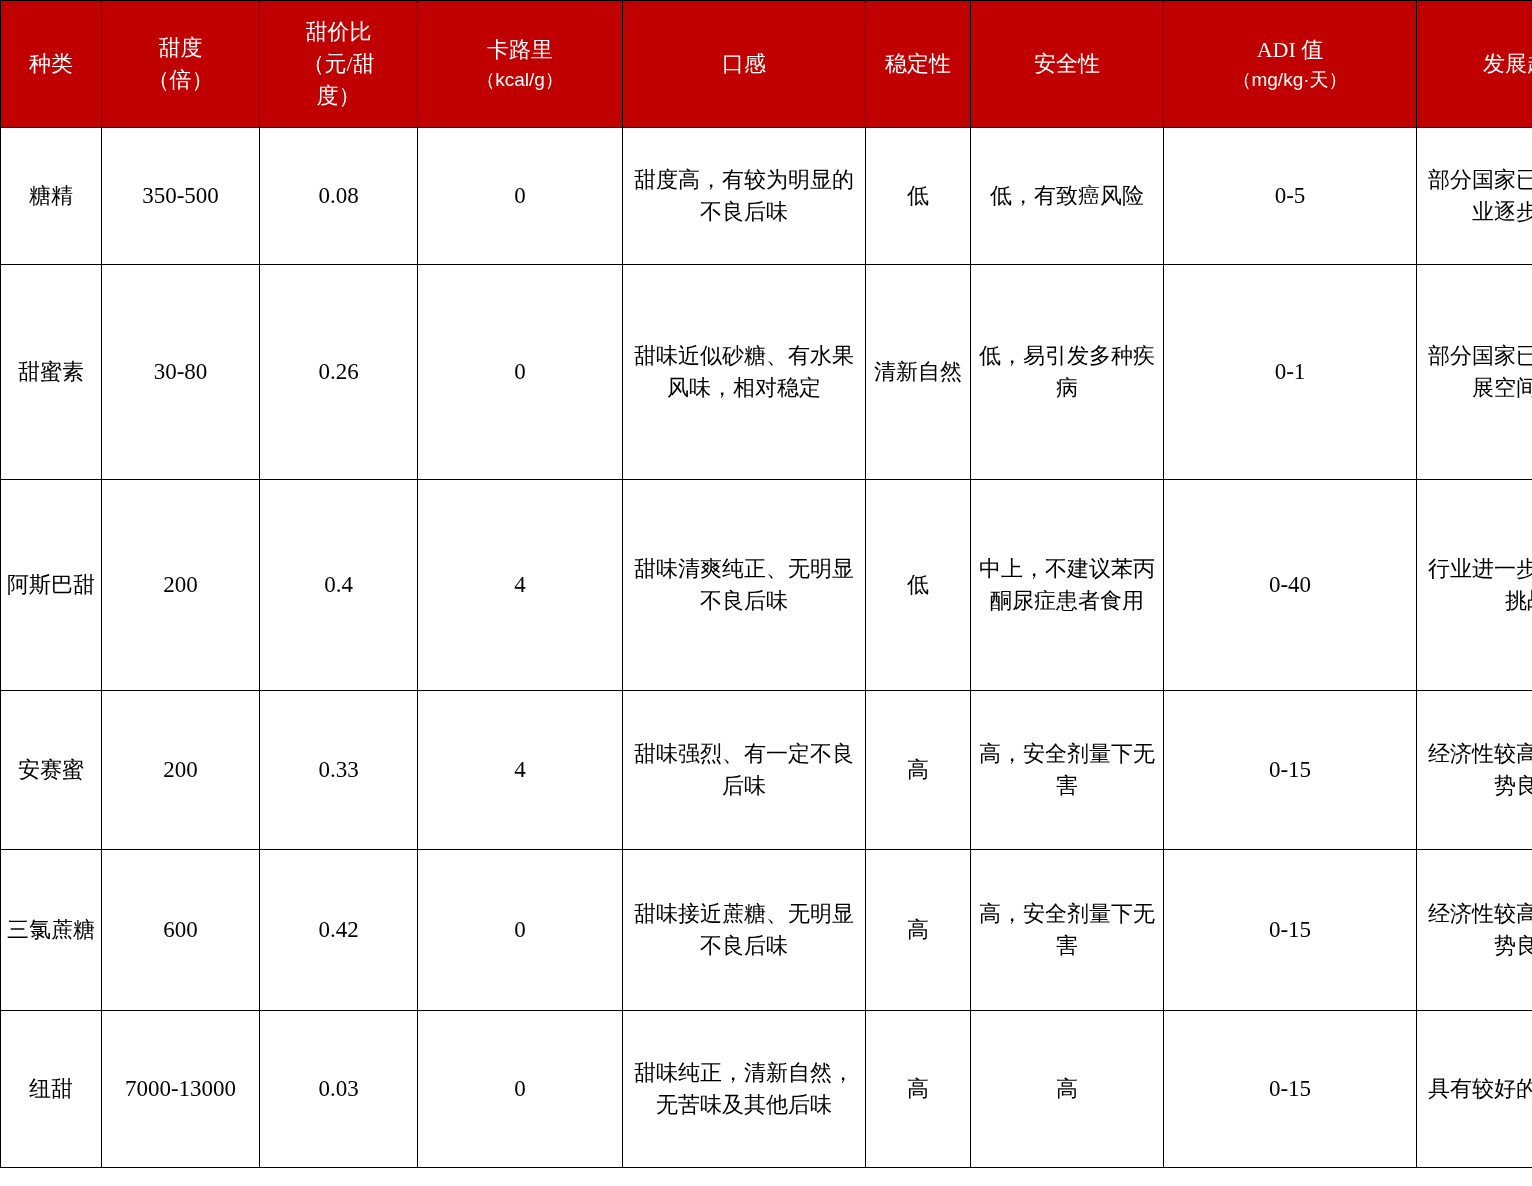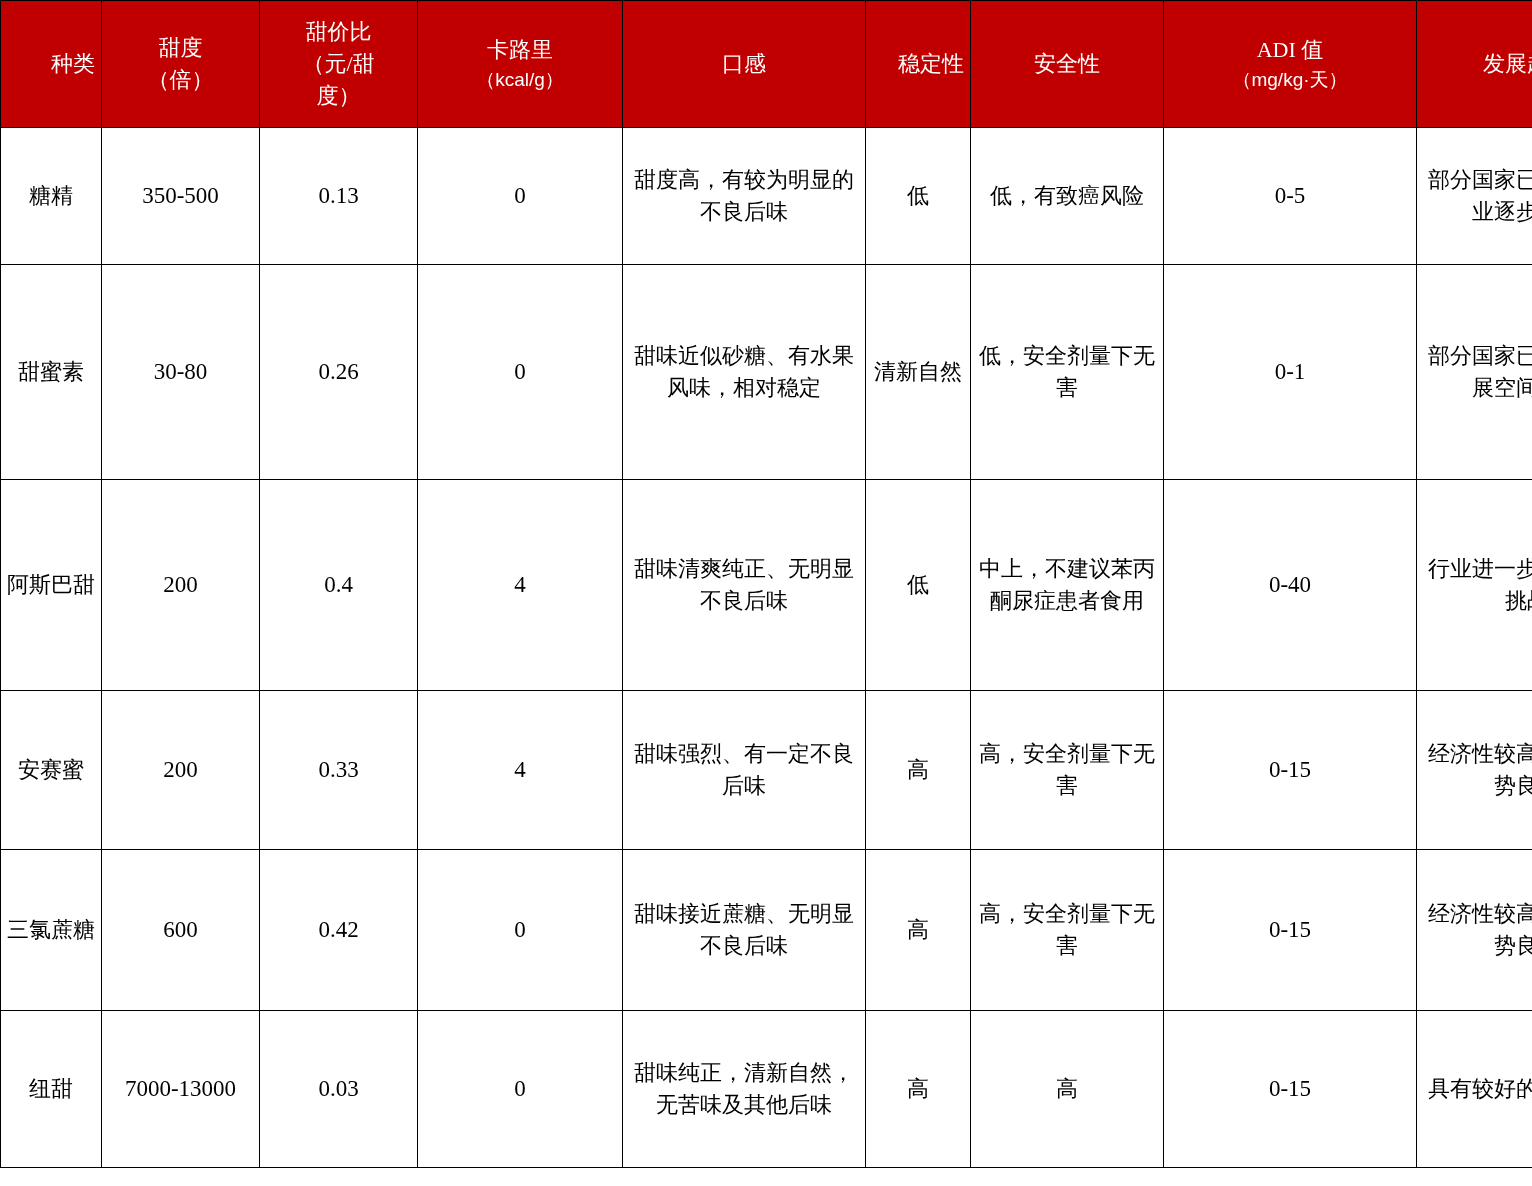--- a/index.html
+++ b/index.html
@@ -48,21 +48,20 @@
   .c1 { width: 145px; }
   .c2 { width: 145px; }
   .c3 { width: 192px; }
   .c4 { width: 230px; }
   .c5 { width: 92px; }
   .c6 { width: 180px; }
   .c7 { width: 240px; margin-top: 28px; }
   .c8 { width: 208px; }
   .narrow-stack {
     letter-spacing: 0;
-    text-align: right;
   }
   .hdr-unit {
     font-family: "Liberation Sans", sans-serif;
     font-size: 19px;
   }
   tbody tr.r1 td { height: 128px; }
   tbody tr.r2 td { height: 206px; }
   tbody tr.r3 td { height: 202px; }
   tbody tr.r4 td { height: 150px; }
   tbody tr.r5 td { height: 152px; }
@@ -105,36 +104,36 @@
       </th>
       <th class="c8 hdr-edge-right">
         <div>发展趋势</div>
       </th>
     </tr>
   </thead>
   <tbody>
     <tr class="r1">
       <td class="c0">糖精</td>
       <td class="c1 num">350-500</td>
-      <td class="c2 num">0.13</td>
+      <td class="c2 num">0.08</td>
       <td class="c3 num">0</td>
       <td class="c4">甜度高，有较为明显的不良后味</td>
       <td class="c5">低</td>
       <td class="c6">低，有致癌风险</td>
       <td class="c7 num">0-5</td>
       <td class="c8">部分国家已禁用，行业逐步萎缩</td>
     </tr>
     <tr class="r2">
       <td class="c0">甜蜜素</td>
       <td class="c1 num">30-80</td>
       <td class="c2 num">0.26</td>
       <td class="c3 num">0</td>
       <td class="c4">甜味近似砂糖、有水果风味，相对稳定</td>
       <td class="c5">清新自然</td>
-      <td class="c6">低，安全剂量下无害</td>
+      <td class="c6">低，易引发多种疾病</td>
       <td class="c7 num">0-1</td>
       <td class="c8">部分国家已禁用，发展空间有限</td>
     </tr>
     <tr class="r3">
       <td class="c0">阿斯巴甜</td>
       <td class="c1 num">200</td>
       <td class="c2 num">0.4</td>
       <td class="c3 num">4</td>
       <td class="c4">甜味清爽纯正、无明显不良后味</td>
       <td class="c5">低</td>

